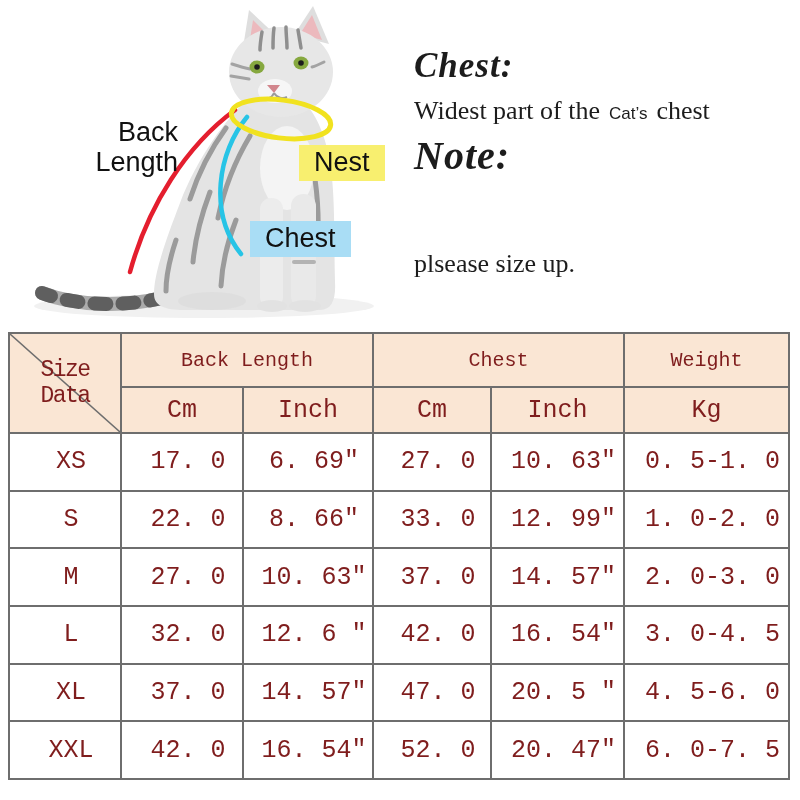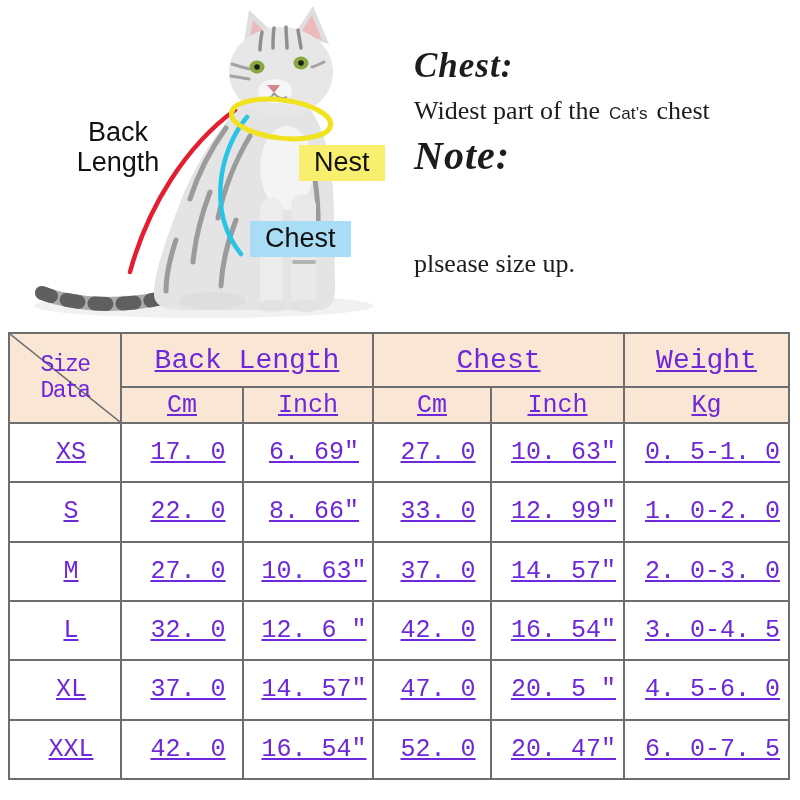--- a/index.html
+++ b/index.html
@@ -3,43 +3,43 @@
 <meta charset="utf-8">
 <style>
   html,body{margin:0;padding:0;background:#fff;}
   .stage{position:relative;width:800px;height:800px;background:#ffffff;overflow:hidden;
          font-family:"Liberation Sans",sans-serif;color:#1d1d1d;}
   
   .hero{position:absolute;left:0;top:0;width:800px;height:332px;}
   .cat-svg{position:absolute;left:4px;top:0;width:420px;height:332px;}
   .anno{position:absolute;color:#111;font-size:27px;line-height:1.1;white-space:nowrap;text-align:right;}
   .back-label{left:58px;top:118px;width:120px;text-align:center;}
-  .back-label span{display:block;}
+  .back-label span{display:block;text-align:right;}
   .nest-label{left:299px;top:145px;background:#f8ef6f;padding:3px 15px;}
   .chest-label{left:250px;top:221px;background:#a9ddf5;padding:3px 15px;}
   .info{position:absolute;left:412px;top:0;width:386px;height:332px;
         font-family:"Liberation Serif",serif;color:#1c1c1c;}
   .info .line{position:absolute;left:2px;white-space:nowrap;}
   .heading{font-style:italic;font-weight:bold;letter-spacing:1px;}
   .chest-heading{top:46px;font-size:35px;}
   .note-heading{top:132px;font-size:40px;}
   .body-line{font-size:26px;}
   .chest-desc{top:96px;}
   .note-line1{top:199px;}
   .note-line2{top:249px;}
   .sans-word{font-family:"Liberation Sans",sans-serif;margin:0 9px;font-size:17px;}
   
   .size-table{position:absolute;left:8px;top:332px;width:780px;height:448px;
               border-collapse:collapse;table-layout:fixed;background:#fff;
-              font-family:"Liberation Mono",monospace;color:#6d28d9;text-decoration:underline;}
+              font-family:"Liberation Mono",monospace;color:#7f1d1d;}
   .size-table th,.size-table td{border:2px solid #6e6e6e;text-align:center;
               vertical-align:middle;font-weight:normal;padding:0;}
   .size-table thead th{background:#fae6d4;}
-  .row-h1{height:54px;} .row-h2{height:36px;border-radius:23px;}
-  .group-hd{font-size:28px;} .unit-hd{font-size:25px;}
+  .row-h1{height:54px;} .row-h2{height:46px;border-radius:23px;}
+  .group-hd{font-size:20px;} .unit-hd{font-size:25px;}
   .size-table td{font-size:25px;padding-left:12px;}
   .corner{position:relative;padding:0;}
   .corner svg{position:absolute;left:0;top:0;width:100%;height:100%;}
   .corner .corner-text{position:absolute;left:0;top:0;width:100%;height:100%;
               display:flex;align-items:center;justify-content:center;
               font-size:23px;letter-spacing:-1.5px;}
 </style>
 </head>
 <body>
 

